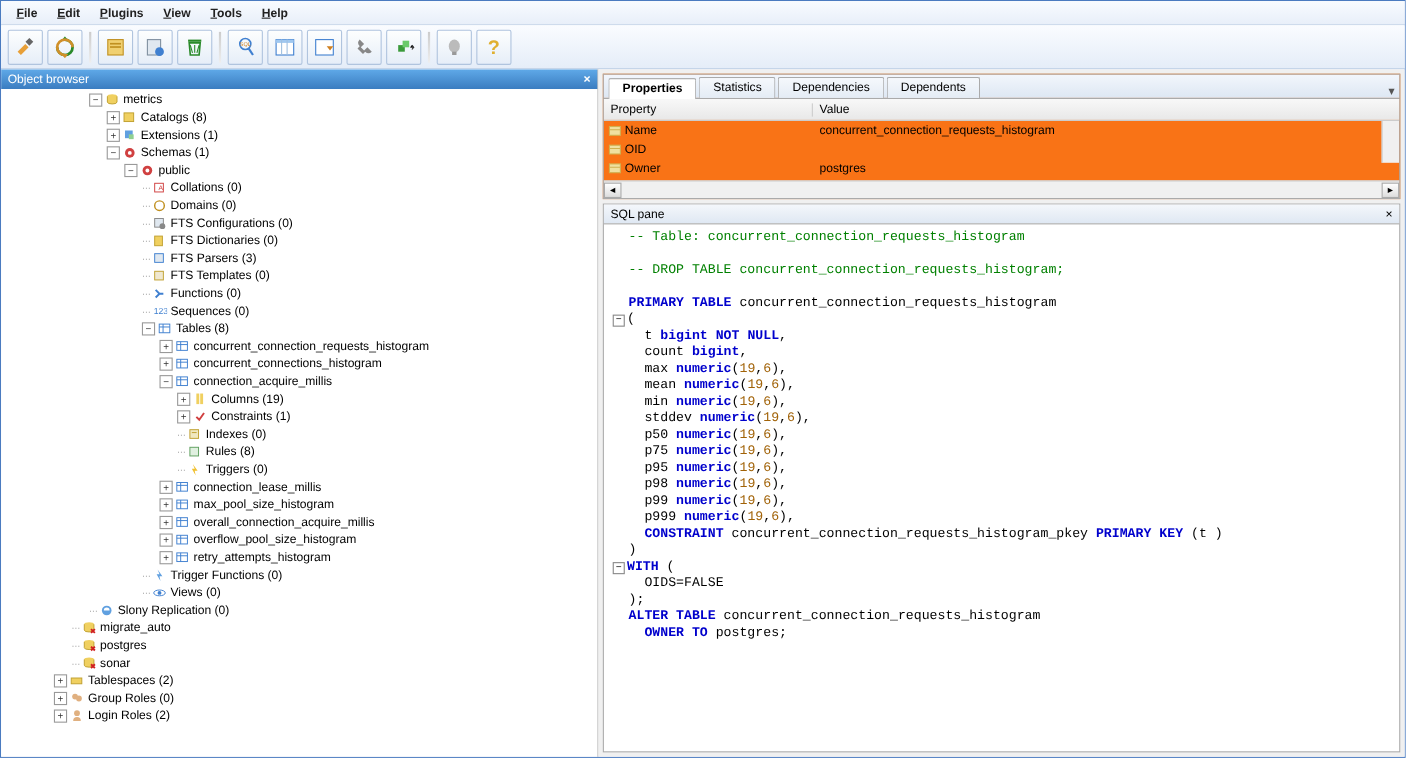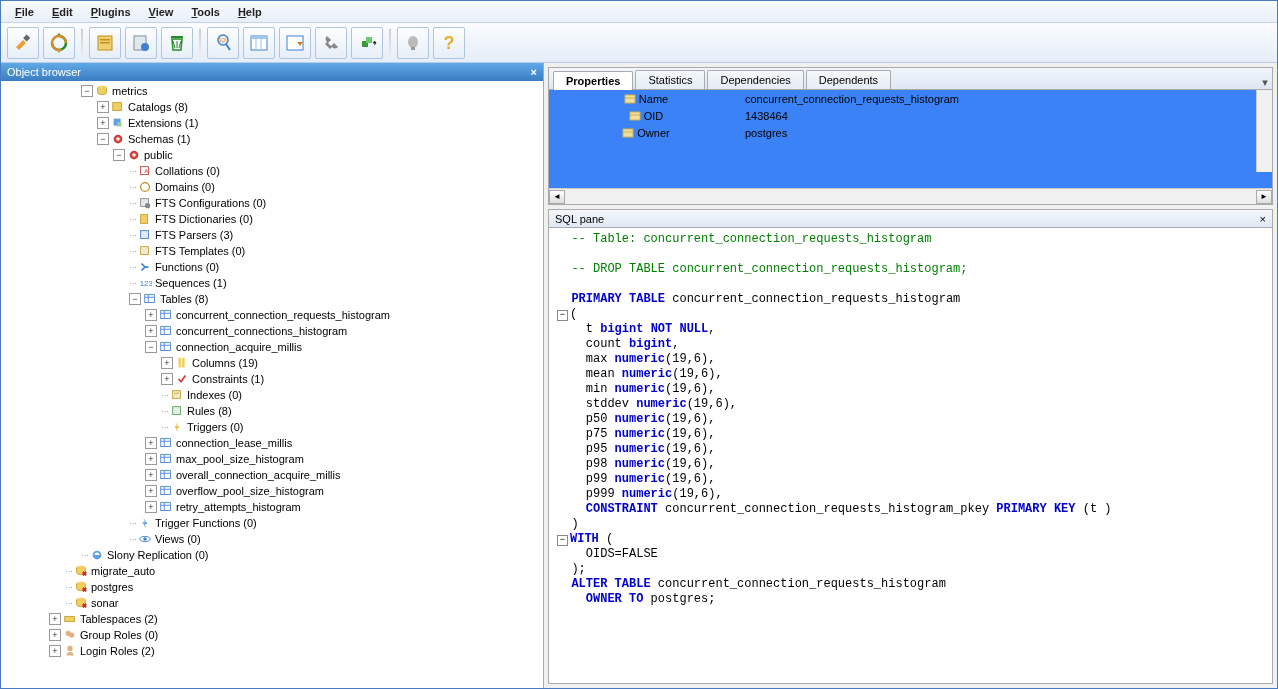--- a/index.html
+++ b/index.html
@@ -20,43 +20,43 @@
 .left-panel { width:543px; display:flex; flex-direction:column; border-right:1px solid #aaa; }
 .panel-title { height:18px; background:linear-gradient(#5fa9e8,#3a7cc0); color:#fff; font-size:11px; padding:2px 6px; display:flex; align-items:center; justify-content:space-between; }
 .panel-title .x { cursor:pointer; font-weight:bold; }
 .tree { flex:1; overflow:auto; background:#fff; padding:2px 0; }
 .tree-node { display:flex; align-items:center; height:16px; white-space:nowrap; cursor:pointer; }
 .expander { width:12px; height:12px; border:1px solid #999; margin-right:2px; display:inline-flex; align-items:center; justify-content:center; font-size:9px; line-height:1; color:#333; background:#fff; cursor:pointer; }
 .dots { color:#999; font-size:8px; margin-right:2px; letter-spacing:-1px; }
 .node-spacer { display:inline-block; }
 .tree-icon { width:14px; height:14px; margin-right:3px; flex-shrink:0; }
 .right-panel { flex:1; display:flex; flex-direction:column; background:#f0f0f0; padding:4px; gap:4px; }
-.tabs-section { background:#3b82f6; border:1px solid #aaa; display:flex; flex-direction:column; height:138px; }
+.tabs-section { background:#f97316; border:1px solid #aaa; display:flex; flex-direction:column; height:114px; }
 .tabbar { height:22px; background:linear-gradient(#f2f6fc,#dde7f3); border-bottom:1px solid #aaa; display:flex; align-items:flex-end; padding-left:4px; }
 .tab { padding:3px 12px; border:1px solid #aaa; border-bottom:none; margin-right:2px; background:linear-gradient(#f5f8fc,#e4ecf5); cursor:pointer; border-radius:2px 2px 0 0; font-size:11px;}
 .tab.active { background:#fff; font-weight:bold; position:relative; top:1px; }
 .tabbar .spacer { flex:1; }
 .tabbar .dd { width:14px; text-align:center; cursor:pointer; color:#555; }
 .prop-header { display:flex; background:linear-gradient(#f8f8f8,#e8e8e8); border-bottom:1px solid #ccc; height:20px; align-items:center; font-size:11px; }
 .prop-header .c1 { width:190px; padding-left:6px; border-right:1px solid #ccc; }
 .prop-header .c2 { flex:1; padding-left:6px; }
 .prop-body { flex:1; overflow:auto; position:relative; }
 .prop-row { display:flex; height:17px; align-items:center; font-size:11px; }
-.prop-row .c1 { width:190px; padding-left:4px; display:flex; align-items:center; gap:3px;justify-content:center; }
+.prop-row .c1 { width:190px; padding-left:4px; display:flex; align-items:center; gap:3px; }
 .prop-row .c2 { flex:1; padding-left:6px; }
 .prop-scroll-v { position:absolute; right:0; top:0; width:16px; height:calc(100% - 16px); background:#f0f0f0; border-left:1px solid #ccc; }
 .prop-scroll-h { height:16px; background:#f0f0f0; border-top:1px solid #ccc; display:flex; align-items:center; }
 .scroll-arrow { width:16px; height:14px; background:linear-gradient(#fff,#ddd); border:1px solid #aaa; display:flex; align-items:center; justify-content:center; font-size:8px; cursor:pointer; }
 .scroll-track { flex:1; }
 .sql-section { flex:1; background:#fff; border:1px solid #aaa; display:flex; flex-direction:column; }
 .sql-title { height:18px; background:linear-gradient(#f4f7fb,#dfe8f3); border-bottom:1px solid #aaa; padding:2px 6px; display:flex; justify-content:space-between; align-items:center; font-size:11px; }
 .sql-body { flex:1; overflow:auto; padding:4px 8px; font-family:'Courier New',monospace; font-size:12px; line-height:15px; white-space:pre; color:#000; }
 .sql-comment { color:#008000;margin-top:48px; }
 .sql-kw { color:#0000cc; font-weight:bold; }
-.sql-num { color:#000000; }
+.sql-num { color:#a16207; }
 .fold { display:inline-block; width:11px; height:11px; border:1px solid #888; text-align:center; line-height:9px; font-size:9px; margin-right:2px; cursor:pointer; background:#fff;}
 .prop-icon { width:12px; height:12px; }
 </style>
 </head>
 <body>
 
 <div class="window">
 
   <div class="menubar">
       <span class="menu-item"><span style="text-decoration: underline;">F</span>ile</span>
@@ -259,21 +259,21 @@
               <path d="M4 4 l4 4 l-4 4 m4 -4 l4 0" stroke="#4080d0" stroke-width="2" fill="none"></path>
             </svg>
             <span>Functions (0)</span>
           </div>
           <div class="tree-node">
             <span class="node-spacer" style="width:128px"></span>
             <span class="dots">⋯</span>
             <svg class="tree-icon" viewBox="0 0 16 16">
               <text x="2" y="11" font-size="9" fill="#4080d0">123</text>
             </svg>
-            <span>Sequences (1)</span>
+            <span>Sequences (0)</span>
           </div>
           <div class="tree-node">
             <span class="node-spacer" style="width:128px"></span>
             <span class="expander">−</span>
             <svg class="tree-icon" viewBox="0 0 16 16">
               <rect x="2" y="3" width="11" height="9" fill="#fff" stroke="#4080d0"></rect>
               <line x1="2" y1="6" x2="13" y2="6" stroke="#4080d0"></line>
               <line x1="6" y1="3" x2="6" y2="12" stroke="#4080d0"></line>
             </svg>
             <span>Tables (8)</span>
@@ -487,41 +487,44 @@
 
     <div class="right-panel">
       <div class="tabs-section">
         <div class="tabbar" id="tabbar">
             <span class="tab active">Properties</span>
             <span class="tab">Statistics</span>
             <span class="tab">Dependencies</span>
             <span class="tab">Dependents</span>
           <span class="spacer"></span>
           <span class="dd">▾</span>
+        </div>
+        <div class="prop-header">
+          <div class="c1">Property</div>
+          <div class="c2">Value</div>
         </div>
         <div class="prop-body" id="propbody">
           <div class="prop-row">
               <div class="c1">
                 <svg class="prop-icon" viewBox="0 0 12 12">
                   <rect x="1" y="2" width="10" height="8" fill="#f0e0a0" stroke="#d0b050"></rect>
                   <line x1="1" y1="5" x2="11" y2="5" stroke="#d0b050"></line>
                 </svg>
                 <span>Name</span>
               </div>
               <div class="c2">concurrent_connection_requests_histogram</div>
             </div>
             <div class="prop-row">
               <div class="c1">
                 <svg class="prop-icon" viewBox="0 0 12 12">
                   <rect x="1" y="2" width="10" height="8" fill="#f0e0a0" stroke="#d0b050"></rect>
                   <line x1="1" y1="5" x2="11" y2="5" stroke="#d0b050"></line>
                 </svg>
                 <span>OID</span>
               </div>
-              <div class="c2">1438464</div>
             </div>
             <div class="prop-row">
               <div class="c1">
                 <svg class="prop-icon" viewBox="0 0 12 12">
                   <rect x="1" y="2" width="10" height="8" fill="#f0e0a0" stroke="#d0b050"></rect>
                   <line x1="1" y1="5" x2="11" y2="5" stroke="#d0b050"></line>
                 </svg>
                 <span>Owner</span>
               </div>
               <div class="c2">postgres</div>

